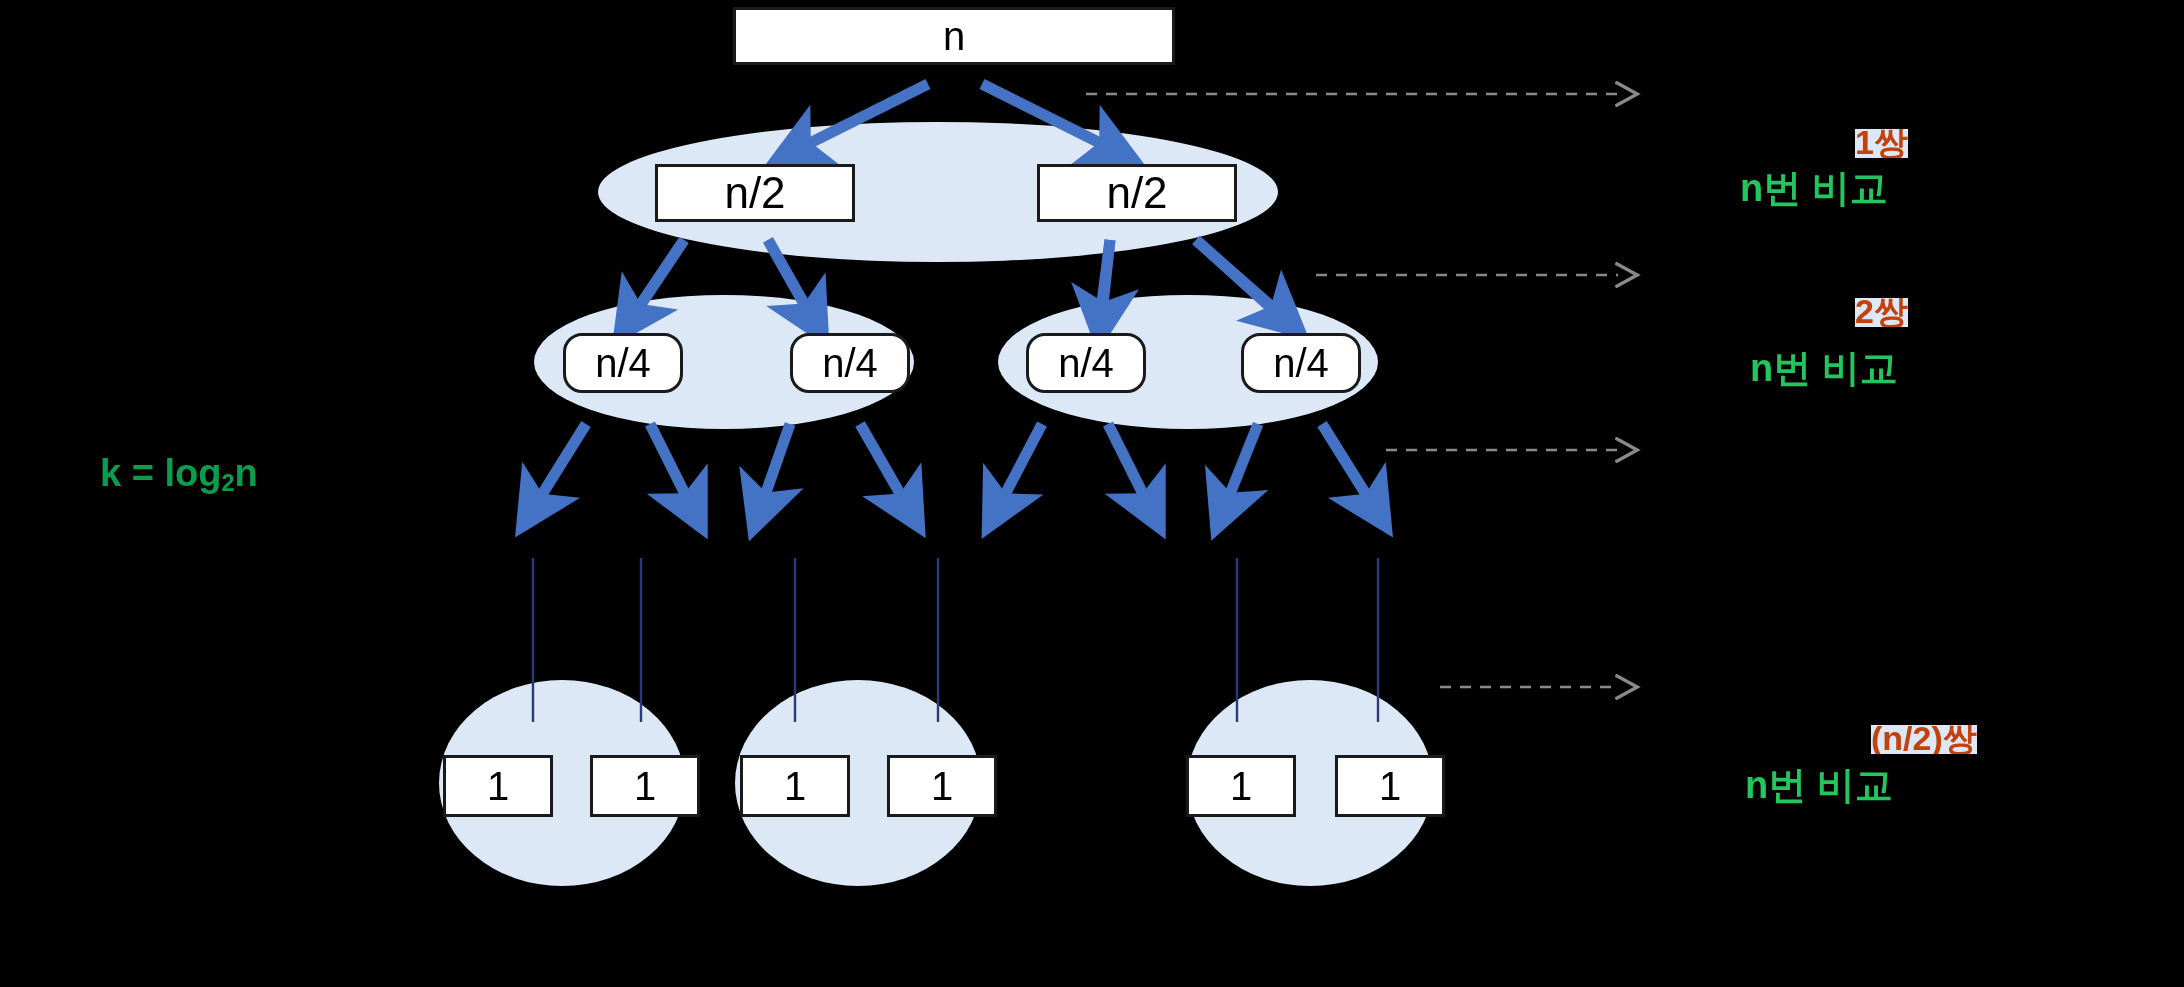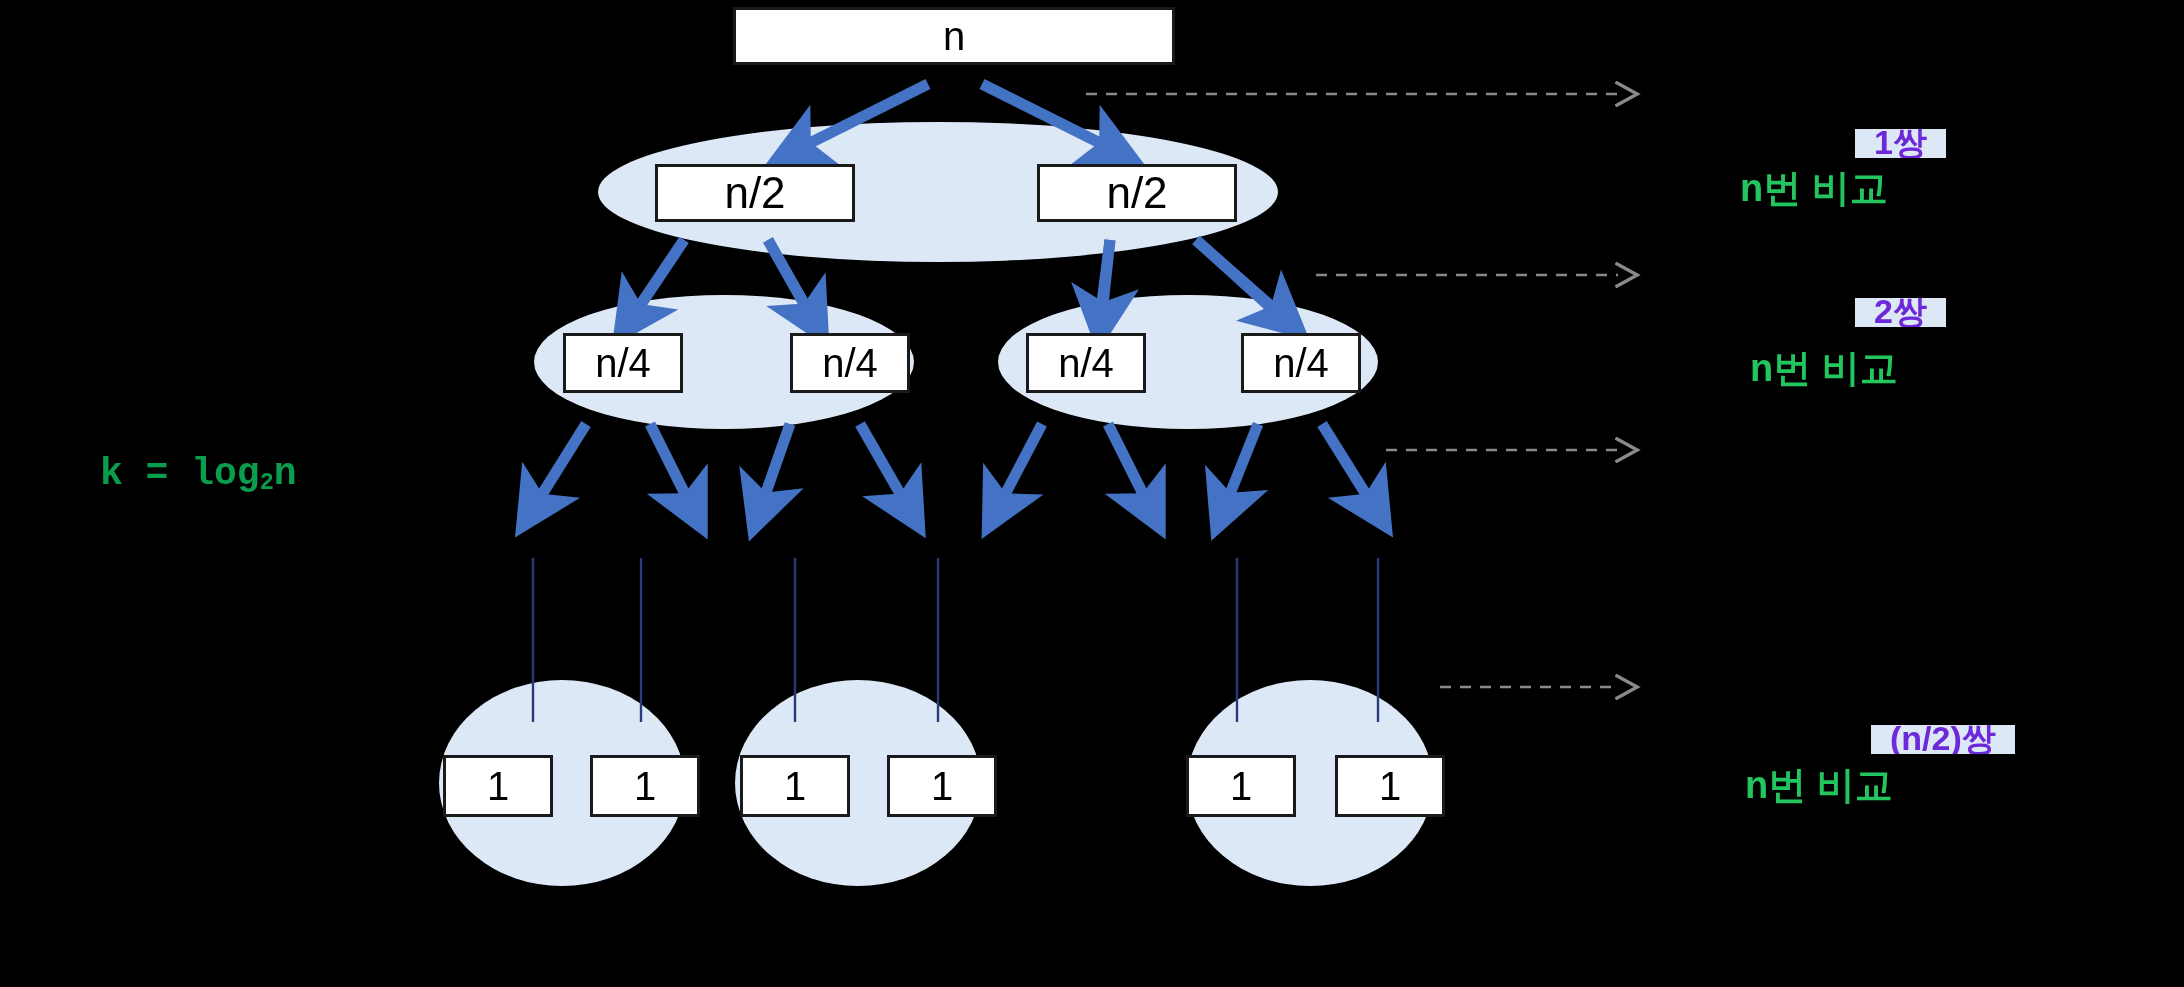--- a/index.html
+++ b/index.html
@@ -32,47 +32,47 @@
     box-sizing: border-box;
     display: flex;
     align-items: center;
     justify-content: center;
     color: #000000;
     font-family: "Liberation Sans", sans-serif;
     line-height: 1;
   }
   .lvl-root  { font-size: 40px; }
   .lvl-half  { font-size: 44px; }
-  .lvl-quart { font-size: 40px; }
+  .lvl-quart { font-size: 40px; border-radius: 19px; }
   .lvl-leaf  { font-size: 40px; }
 
   .k-label {
     position: absolute;
     color: #0a9d4e;
     font-weight: bold;
     font-size: 38px;
-    font-family: Liberation Mono, monospace;
+    font-family: Liberation Sans, sans-serif;
     white-space: nowrap;
   }
   .k-label sub {
     font-size: 0.62em;
     vertical-align: -0.22em;
   }
 
   .pair-tag {
     position: absolute;
     background: #dde8f6;
-    color: #6d28d9;
+    color: #c2410c;
     font-size: 34px;
     font-weight: bold;
     font-family: "Liberation Sans", sans-serif;
     white-space: nowrap;
     line-height: 0.82;
     overflow: hidden;
-    padding: 0 19px;
+    padding: 0 0;
     box-sizing: border-box;
   }
   .cmp-label {
     position: absolute;
     color: #22c55e;
     font-size: 38px;
     font-weight: bold;
     font-family: "Liberation Sans", sans-serif;
     white-space: nowrap;
   }

